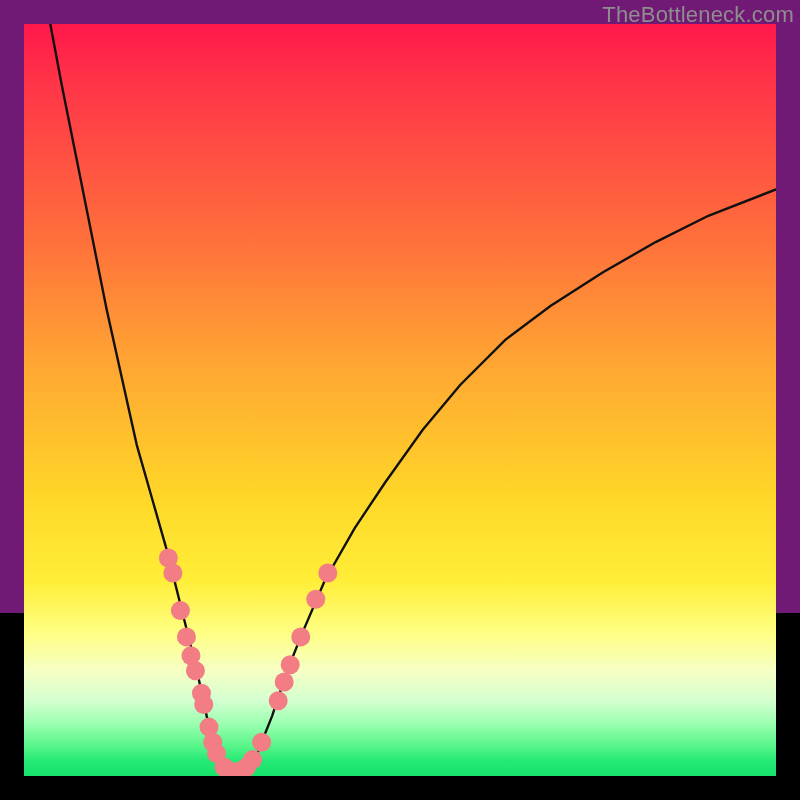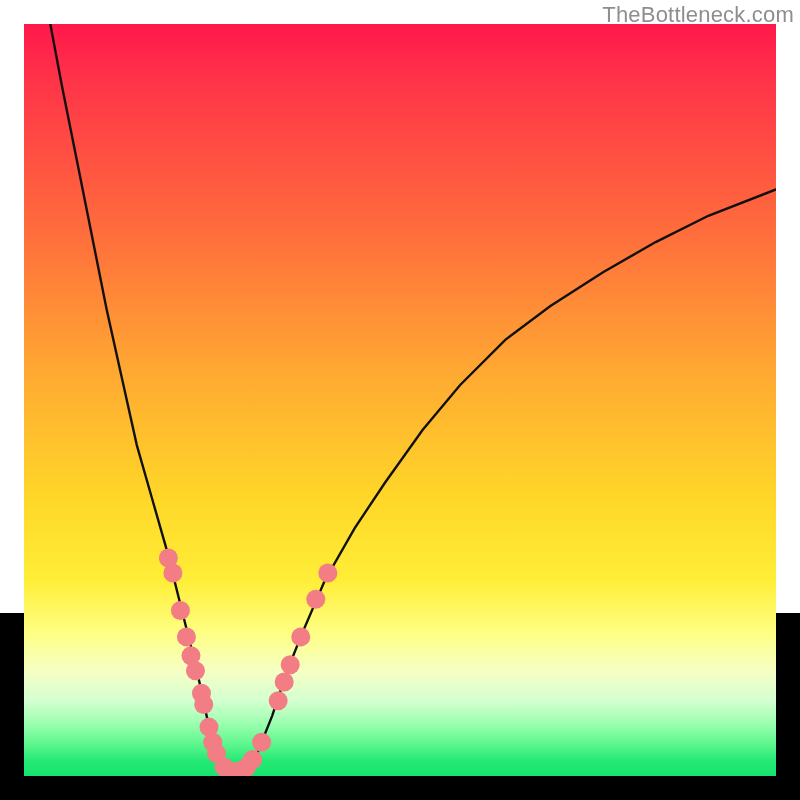--- a/index.html
+++ b/index.html
@@ -7,21 +7,21 @@
   padding: 0;
   width: 800px;
   height: 800px;
   background: #000;
   overflow: hidden;
   font-family: Arial, Helvetica, sans-serif;
 }
 .outer {
   width: 800px;
   height: 613px;
-  background: #ffffff;
+  background: #701a75;
   position: relative;
 }
 .plot-frame {
   position: absolute;
   left: 24px;
   top: 24px;
   width: 752px;
   height: 752px;
   background: #000;
 }

